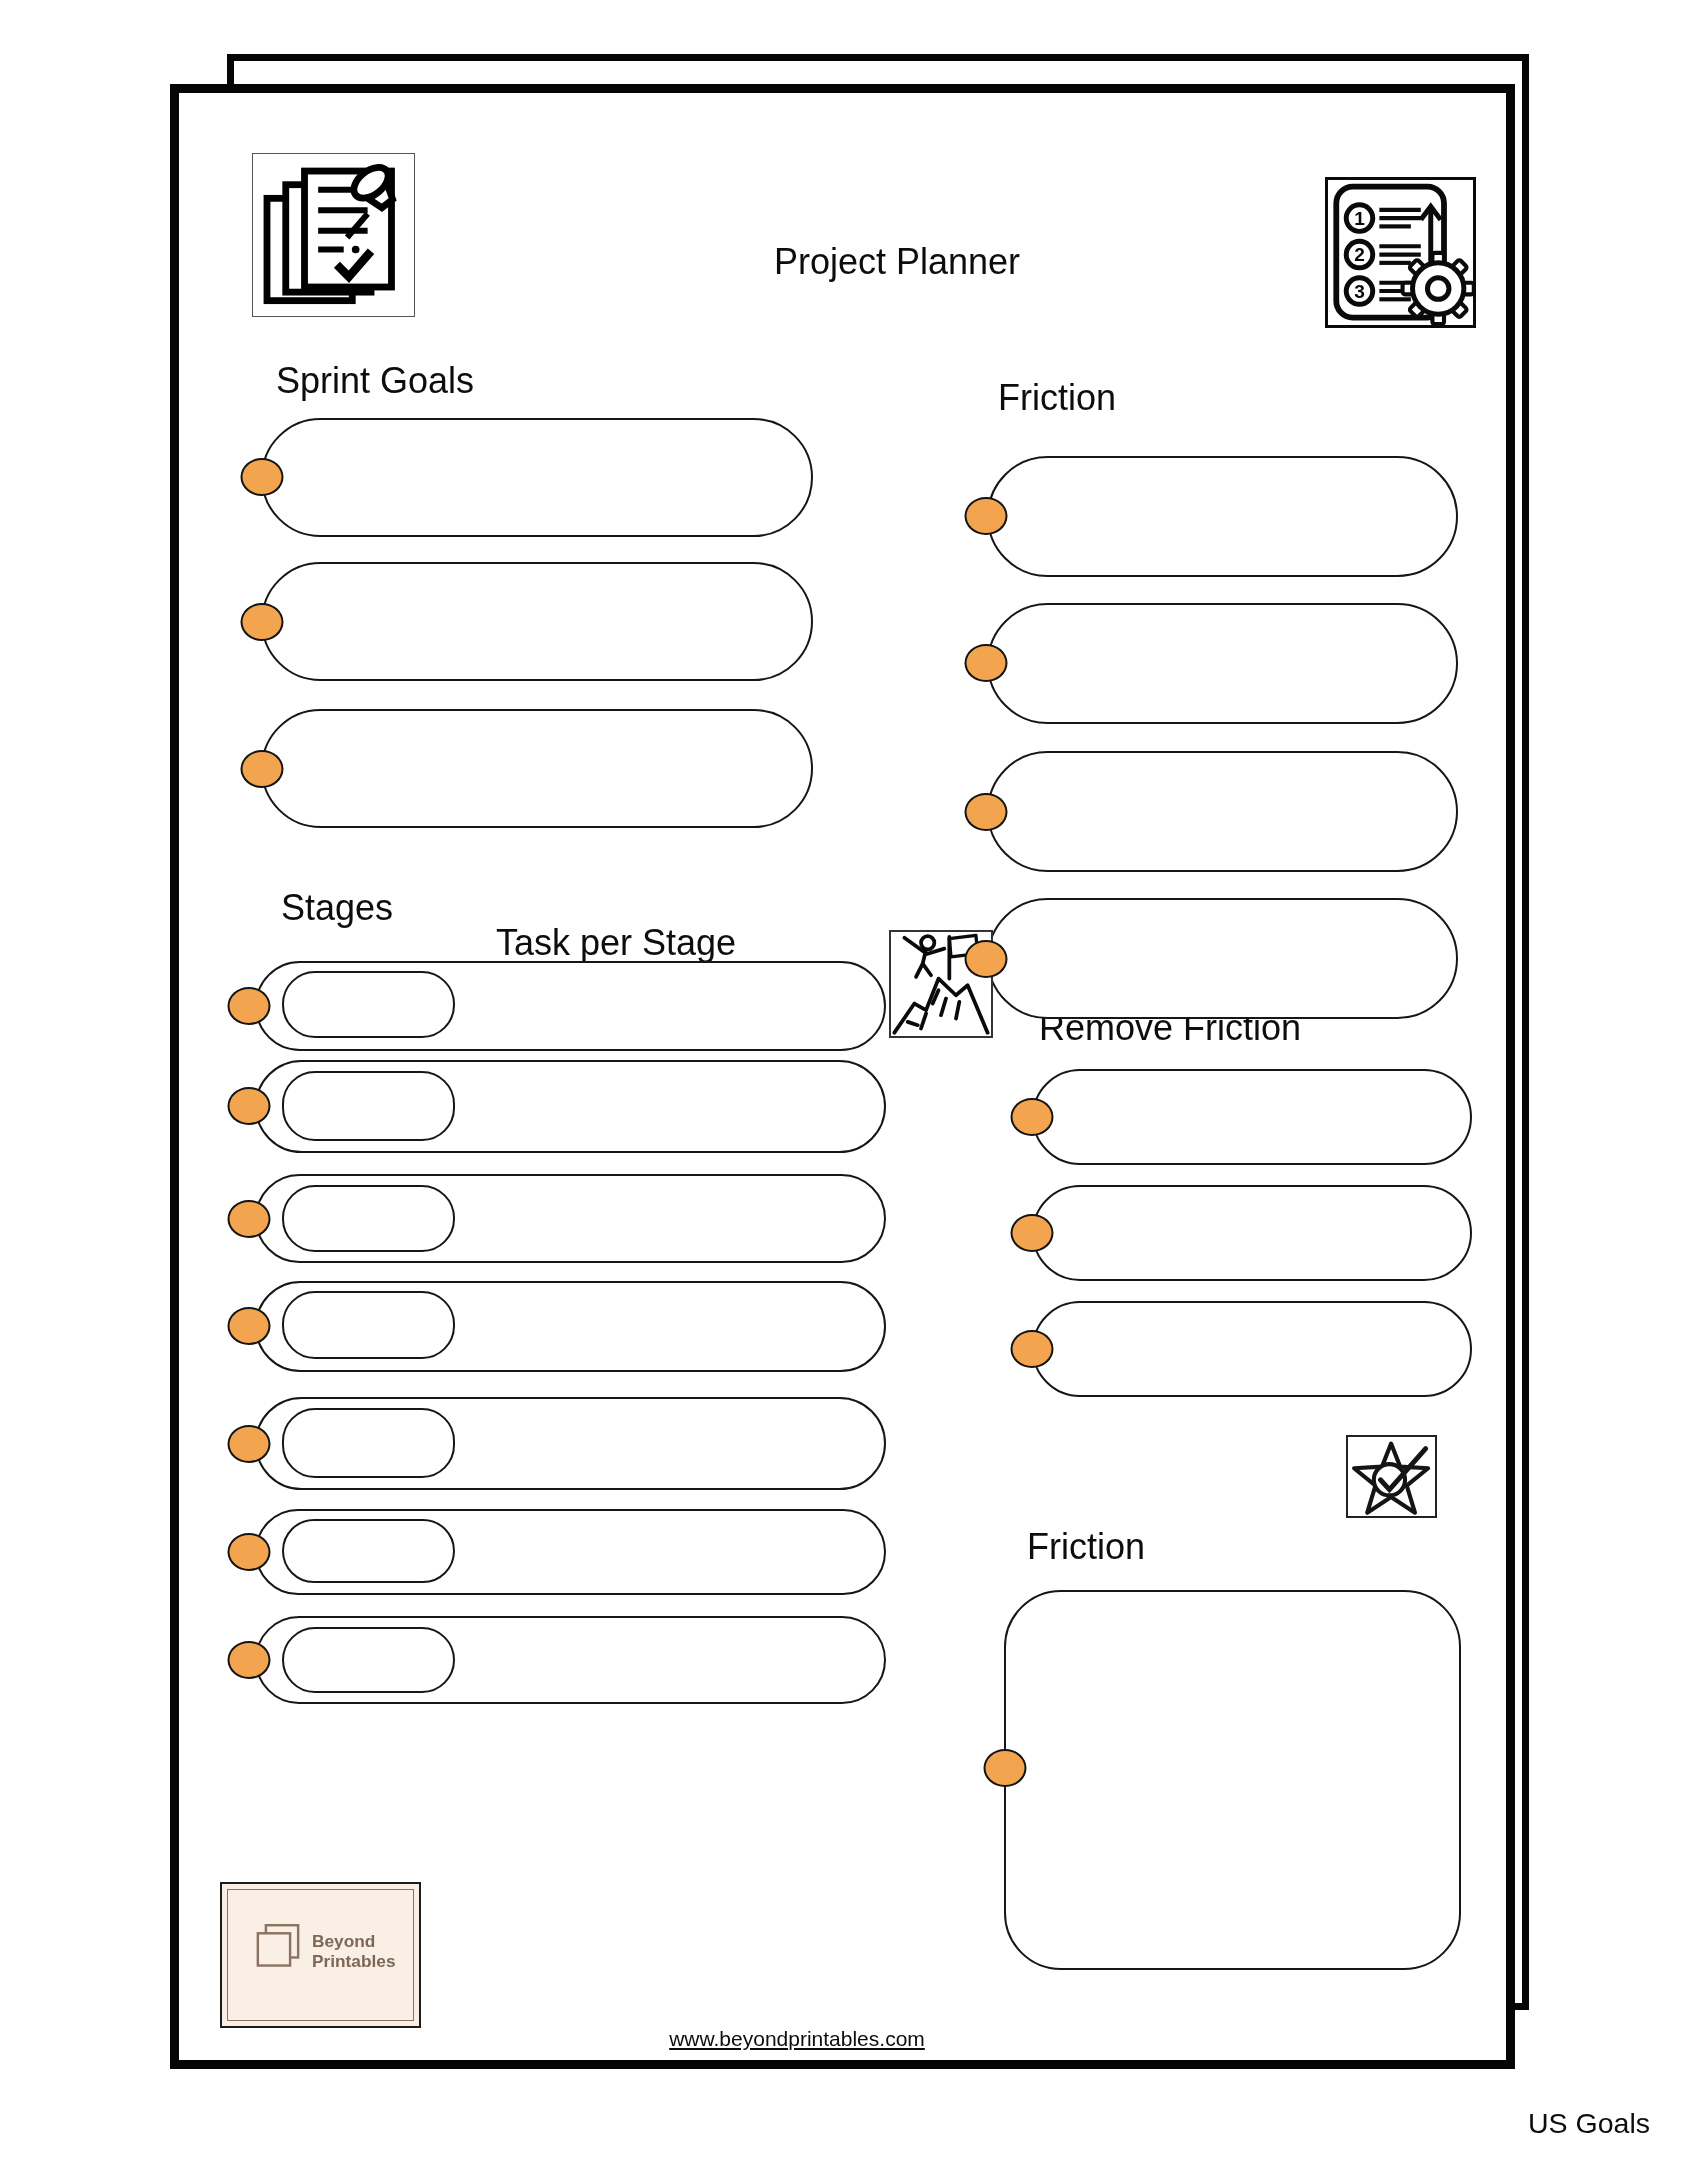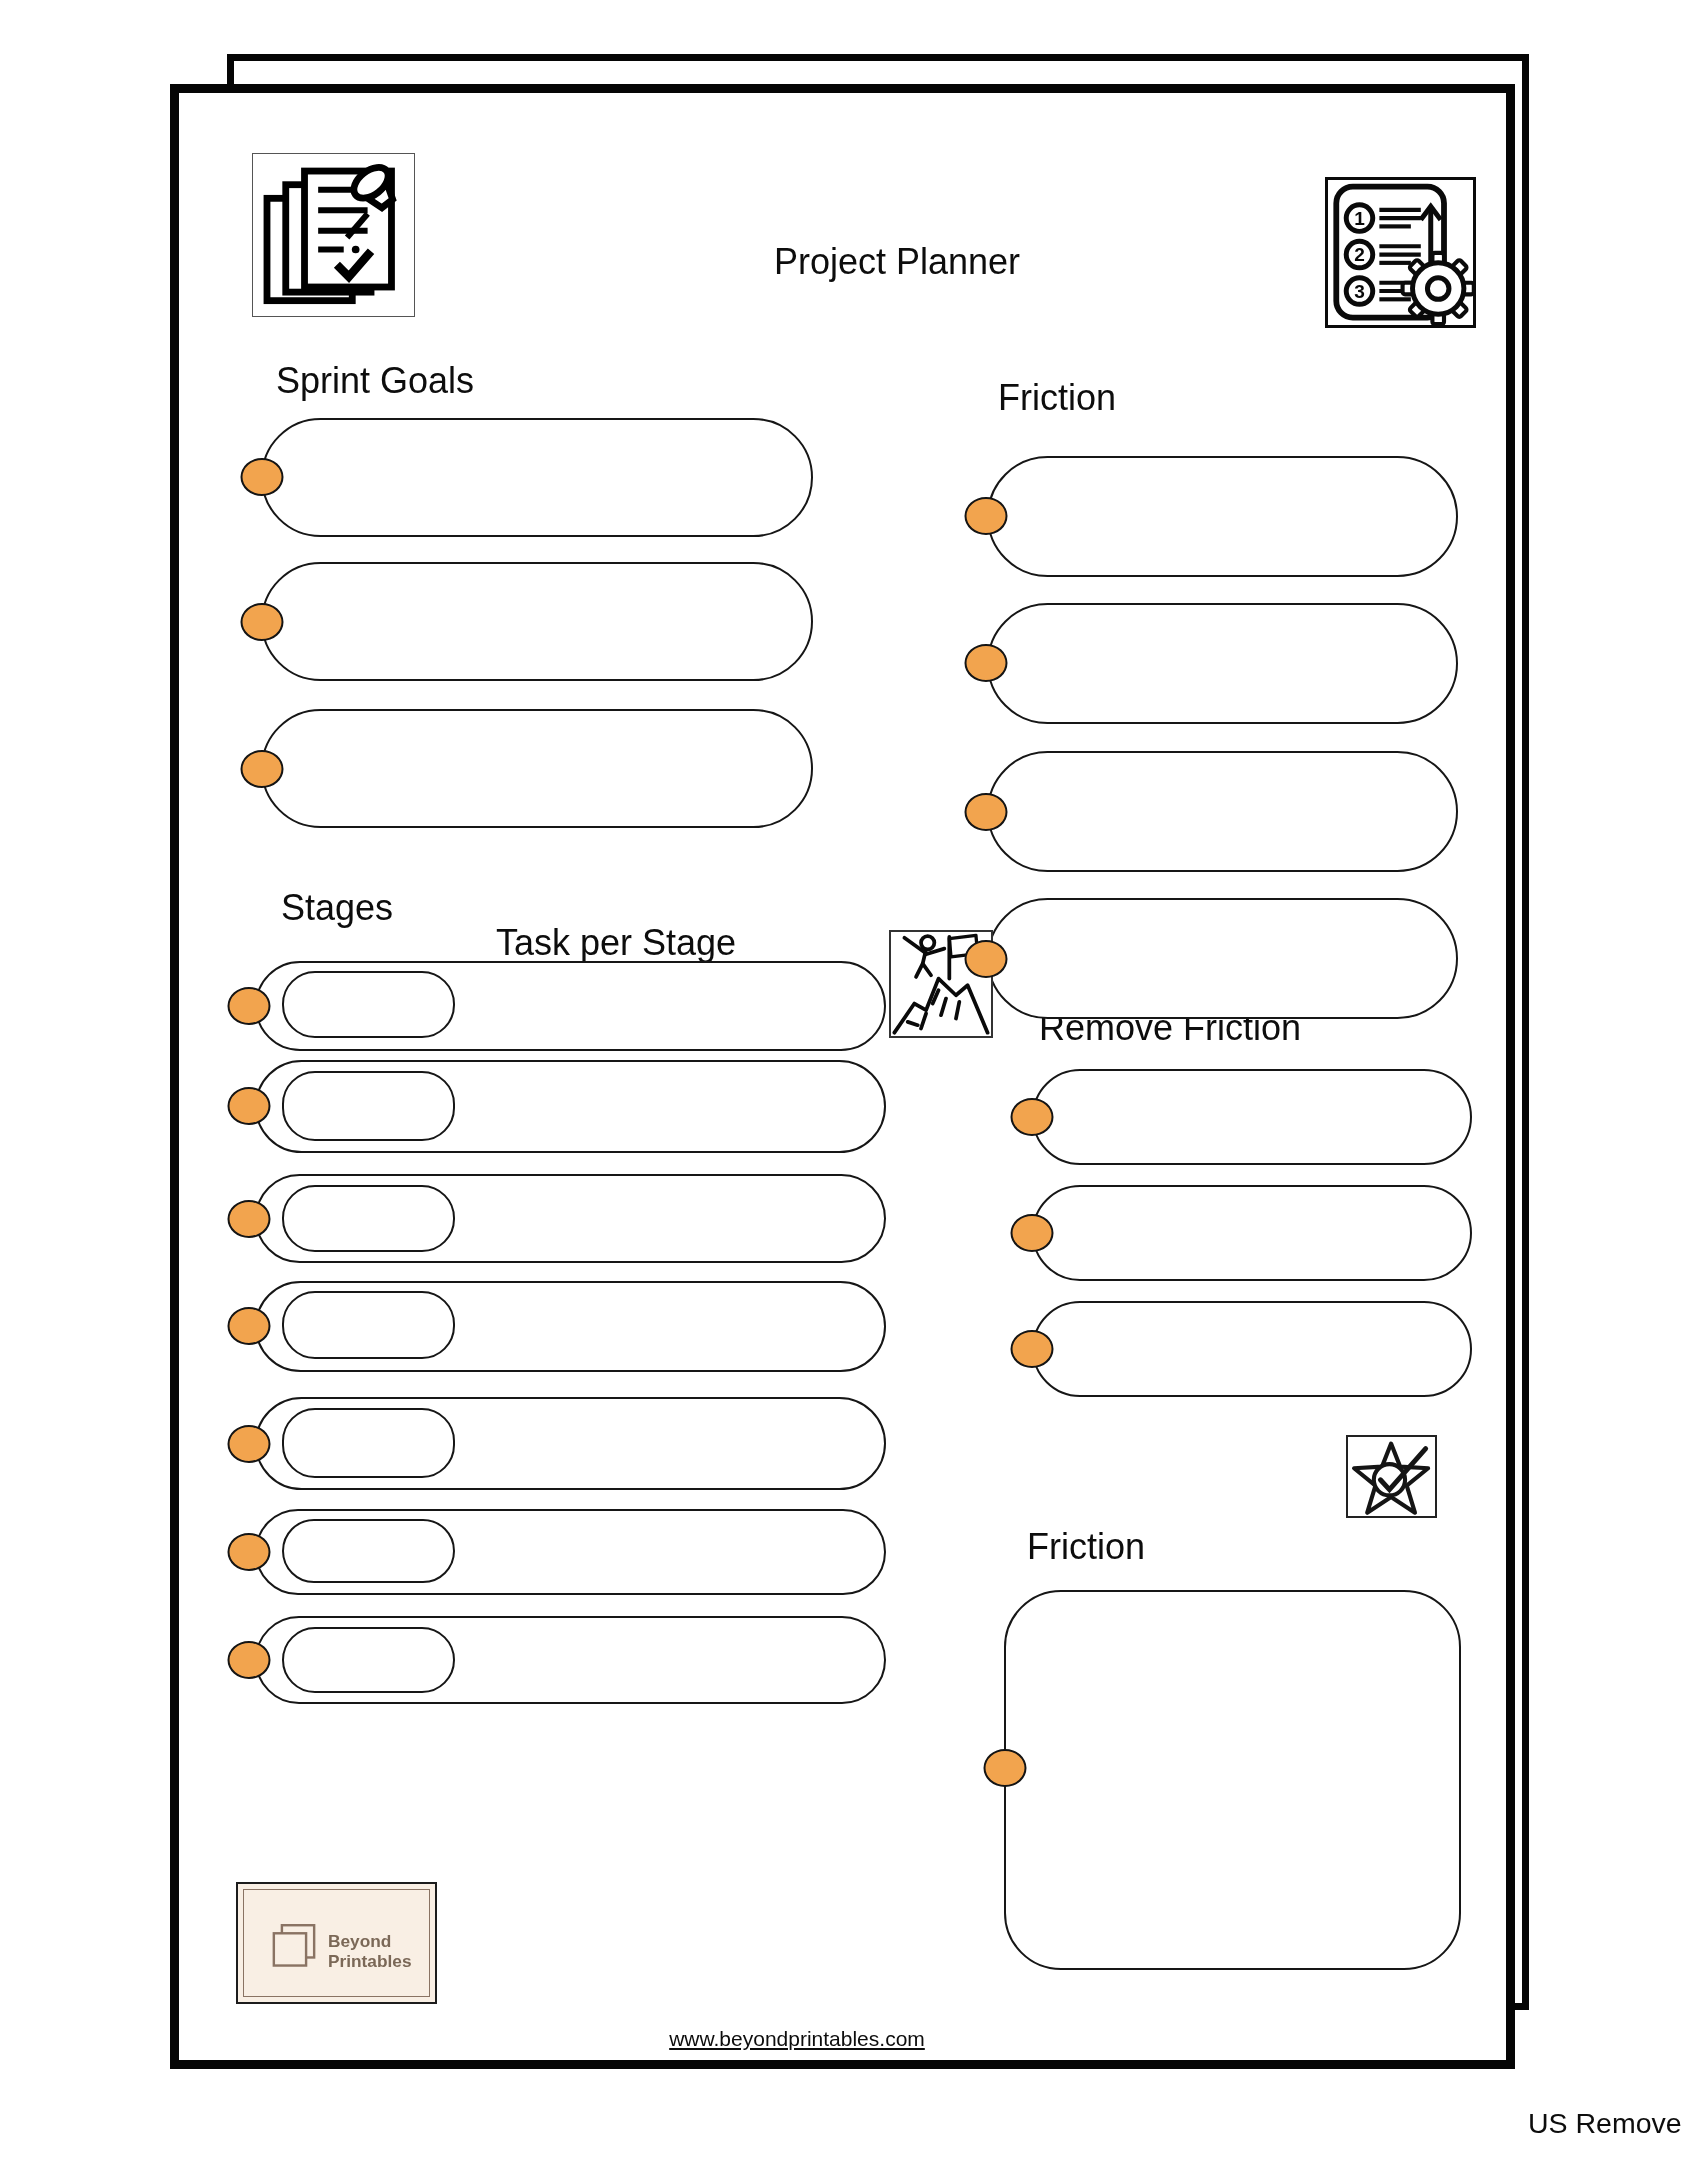--- a/index.html
+++ b/index.html
@@ -31,21 +31,21 @@
   }
   .icon-box{position:absolute;box-sizing:border-box;background:#fff;}
   .icon-box svg{display:block;width:100%;height:100%;}
   .box-docs{left:252px;top:153px;width:163px;height:164px;border:1.7px solid #555;}
   .box-listgear{left:1325px;top:177px;width:151px;height:151px;border:3.5px solid #0a0a0a;}
   .box-mountain{left:889px;top:930px;width:104px;height:108px;border:2.2px solid #333;}
   .box-star{left:1346px;top:1435px;width:91px;height:83px;border:2.2px solid #222;}
   .debrief-box{left:1004px;top:1590px;width:457px;height:380px;border:2.2px solid var(--ink);border-radius:57px;background:#fff;box-sizing:border-box;}
   .url{left:797px;top:2027px;transform:translateX(-50%);font-size:21px;text-decoration:underline;color:#0d0d0d;white-space:nowrap;cursor:pointer;}
   .us-letter{left:1528px;top:2107px;font-size:28.5px;color:#0d0d0d;white-space:nowrap;}
-  .logo{left:236px;top:1882px;width:201px;height:122px;border:2.6px solid #1c1c1c;background:var(--logo-bg);box-sizing:border-box;}
+  .logo{left:220px;top:1882px;width:201px;height:146px;border:2.6px solid #1c1c1c;background:var(--logo-bg);box-sizing:border-box;}
   .logo-inner{position:absolute;left:5.2px;top:5.2px;right:5.2px;bottom:5.2px;border:1.7px solid var(--logo-accent);}
   .logo-sq{position:absolute;left:31px;top:38px;width:50px;height:48px;}
   .logo-text{position:absolute;left:90px;top:47px;font-size:17.3px;font-weight:700;line-height:20px;color:var(--logo-text);}
 </style>
 </head>
 <body>
 
 <div class="canvas">
 
   <div class="abs back-page"></div>
@@ -208,16 +208,16 @@
         <rect x="6" y="14" width="40" height="40" fill="#F9EFE4" stroke="#8A7363" stroke-width="3"></rect>
       </svg>
     </div>
     <div class="logo-text">
       <div>Beyond</div>
       <div>Printables</div>
     </div>
   </div>
 
   <div class="abs url">www.beyondprintables.com</div>
-  <div class="abs us-letter">US Remove</div>
+  <div class="abs us-letter">US Goals</div>
 
 </div>
 
 
 </body></html>

